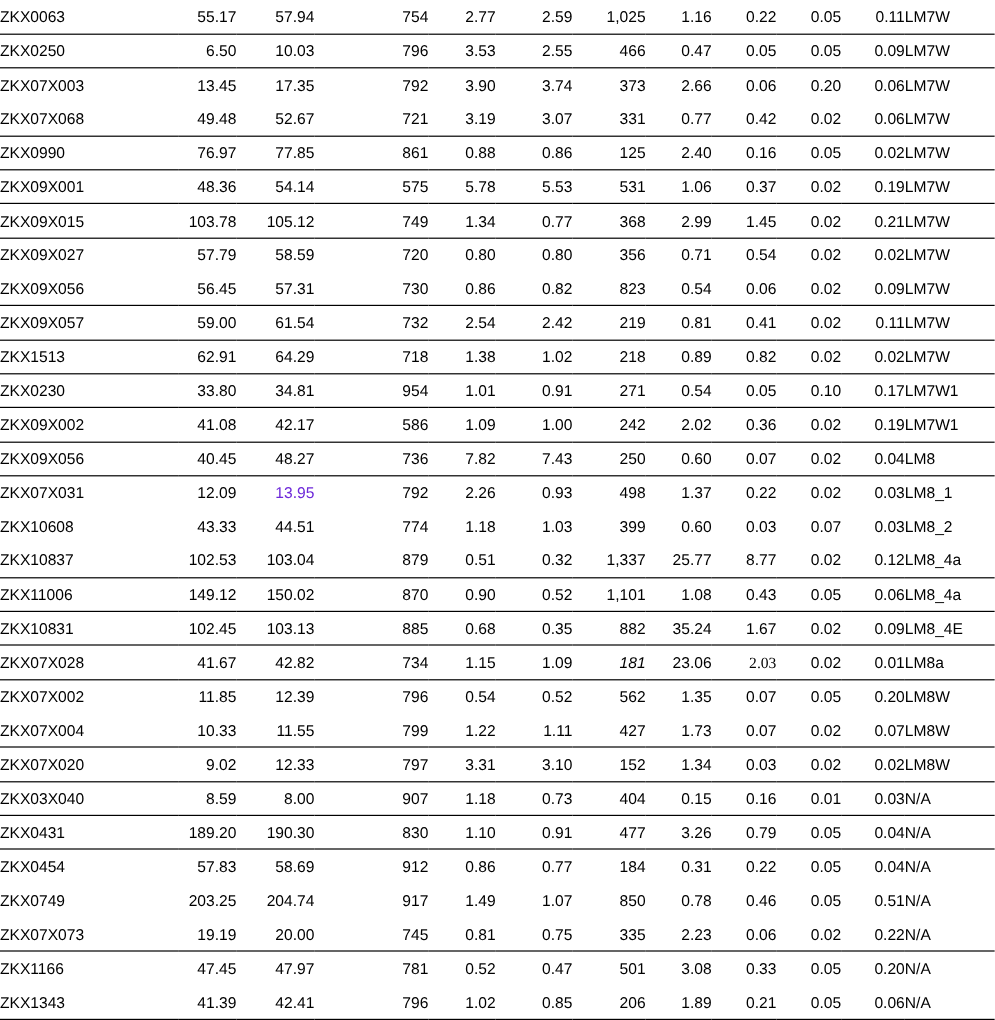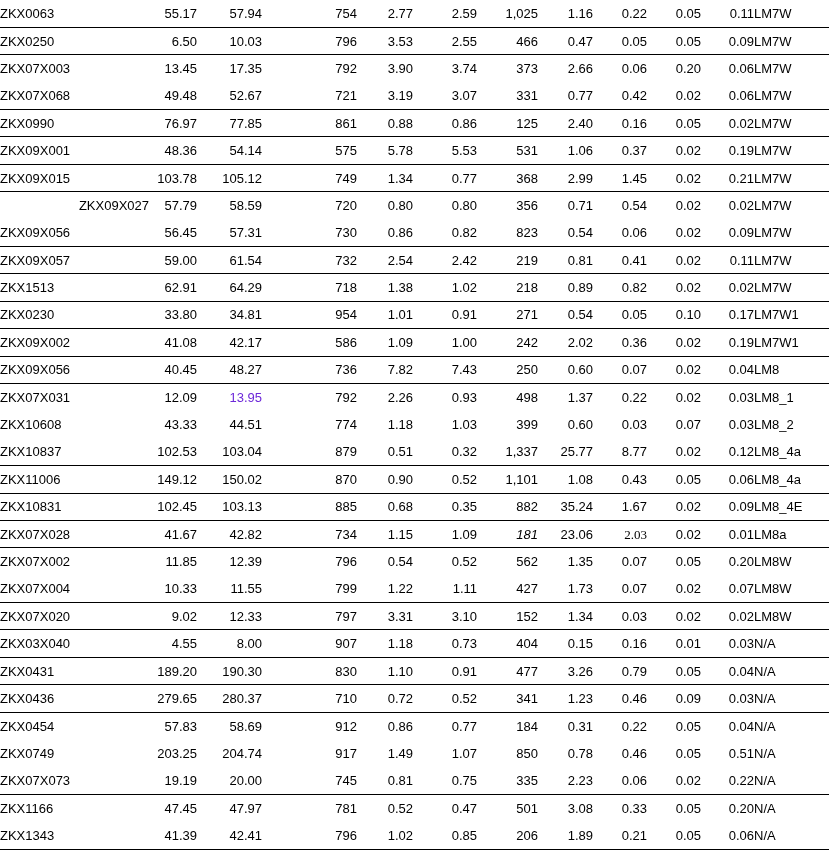--- a/index.html
+++ b/index.html
@@ -163,21 +163,21 @@
     <td class="c-num" style="color: rgb(0, 0, 0);">1.34</td>
     <td class="c-num" style="color: rgb(0, 0, 0);">0.77</td>
     <td class="c-num" style="color: rgb(0, 0, 0);">368</td>
     <td class="c-num" style="color: rgb(0, 0, 0);">2.99</td>
     <td class="c-num" style="color: rgb(0, 0, 0);">1.45</td>
     <td class="c-num" style="color: rgb(0, 0, 0);">0.02</td>
     <td class="c-num" style="color: rgb(0, 0, 0);">0.21</td>
     <td class="c-label" style="color: rgb(0, 0, 0);">LM7W</td>
   </tr>
         <tr class="row">
-    <td class="c-id" style="color: rgb(0, 0, 0); text-align: right;">ZKX09X027</td>
+    <td class="c-id" style="color: rgb(0, 0, 0);">ZKX09X027</td>
     <td class="c-num" style="color: rgb(0, 0, 0);">57.79</td>
     <td class="c-num" style="color: rgb(0, 0, 0);">58.59</td>
     <td class="c-num" style="color: rgb(0, 0, 0);">720</td>
     <td class="c-num" style="color: rgb(0, 0, 0);">0.80</td>
     <td class="c-num" style="color: rgb(0, 0, 0);">0.80</td>
     <td class="c-num" style="color: rgb(0, 0, 0);">356</td>
     <td class="c-num" style="color: rgb(0, 0, 0);">0.71</td>
     <td class="c-num" style="color: rgb(0, 0, 0);">0.54</td>
     <td class="c-num" style="color: rgb(0, 0, 0);">0.02</td>
     <td class="c-num" style="color: rgb(0, 0, 0);">0.02</td>
@@ -388,21 +388,21 @@
     <td class="c-num" style="color: rgb(0, 0, 0);">3.10</td>
     <td class="c-num" style="color: rgb(0, 0, 0);">152</td>
     <td class="c-num" style="color: rgb(0, 0, 0);">1.34</td>
     <td class="c-num" style="color: rgb(0, 0, 0);">0.03</td>
     <td class="c-num" style="color: rgb(0, 0, 0);">0.02</td>
     <td class="c-num" style="color: rgb(0, 0, 0);">0.02</td>
     <td class="c-label" style="color: rgb(0, 0, 0);">LM8W</td>
   </tr>
         <tr class="row divider">
     <td class="c-id" style="color: rgb(0, 0, 0);">ZKX03X040</td>
-    <td class="c-num" style="color: rgb(0, 0, 0);">4.55</td>
+    <td class="c-num" style="color: rgb(0, 0, 0);">8.59</td>
     <td class="c-num" style="color: rgb(0, 0, 0);">8.00</td>
     <td class="c-num" style="color: rgb(0, 0, 0);">907</td>
     <td class="c-num" style="color: rgb(0, 0, 0);">1.18</td>
     <td class="c-num" style="color: rgb(0, 0, 0);">0.73</td>
     <td class="c-num" style="color: rgb(0, 0, 0);">404</td>
     <td class="c-num" style="color: rgb(0, 0, 0);">0.15</td>
     <td class="c-num" style="color: rgb(0, 0, 0);">0.16</td>
     <td class="c-num" style="color: rgb(0, 0, 0);">0.01</td>
     <td class="c-num" style="color: rgb(0, 0, 0);">0.03</td>
     <td class="c-label" style="color: rgb(0, 0, 0);">N/A</td>
@@ -414,34 +414,20 @@
     <td class="c-num" style="color: rgb(0, 0, 0);">830</td>
     <td class="c-num" style="color: rgb(0, 0, 0);">1.10</td>
     <td class="c-num" style="color: rgb(0, 0, 0);">0.91</td>
     <td class="c-num" style="color: rgb(0, 0, 0);">477</td>
     <td class="c-num" style="color: rgb(0, 0, 0);">3.26</td>
     <td class="c-num" style="color: rgb(0, 0, 0);">0.79</td>
     <td class="c-num" style="color: rgb(0, 0, 0);">0.05</td>
     <td class="c-num" style="color: rgb(0, 0, 0);">0.04</td>
     <td class="c-label" style="color: rgb(0, 0, 0);">N/A</td>
   </tr>
-        <tr class="row divider">
-    <td class="c-id" style="color: rgb(0, 0, 0);">ZKX0436</td>
-    <td class="c-num" style="color: rgb(0, 0, 0);">279.65</td>
-    <td class="c-num" style="color: rgb(0, 0, 0);">280.37</td>
-    <td class="c-num" style="color: rgb(0, 0, 0);">710</td>
-    <td class="c-num" style="color: rgb(0, 0, 0);">0.72</td>
-    <td class="c-num" style="color: rgb(0, 0, 0);">0.52</td>
-    <td class="c-num" style="color: rgb(0, 0, 0);">341</td>
-    <td class="c-num" style="color: rgb(0, 0, 0);">1.23</td>
-    <td class="c-num" style="color: rgb(0, 0, 0);">0.46</td>
-    <td class="c-num" style="color: rgb(0, 0, 0);">0.09</td>
-    <td class="c-num" style="color: rgb(0, 0, 0);">0.03</td>
-    <td class="c-label" style="color: rgb(0, 0, 0);">N/A</td>
-  </tr>
         <tr class="row">
     <td class="c-id" style="color: rgb(0, 0, 0);">ZKX0454</td>
     <td class="c-num" style="color: rgb(0, 0, 0);">57.83</td>
     <td class="c-num" style="color: rgb(0, 0, 0);">58.69</td>
     <td class="c-num" style="color: rgb(0, 0, 0);">912</td>
     <td class="c-num" style="color: rgb(0, 0, 0);">0.86</td>
     <td class="c-num" style="color: rgb(0, 0, 0);">0.77</td>
     <td class="c-num" style="color: rgb(0, 0, 0);">184</td>
     <td class="c-num" style="color: rgb(0, 0, 0);">0.31</td>
     <td class="c-num" style="color: rgb(0, 0, 0);">0.22</td>

